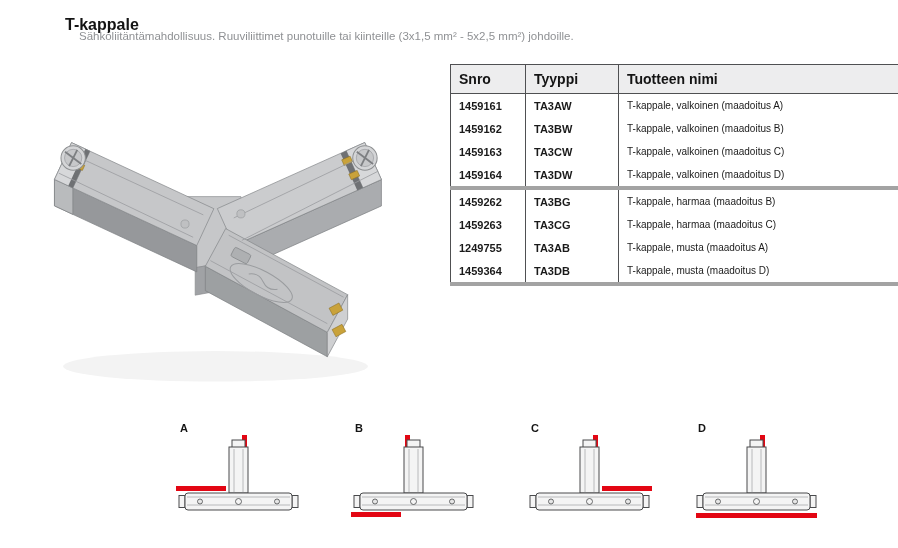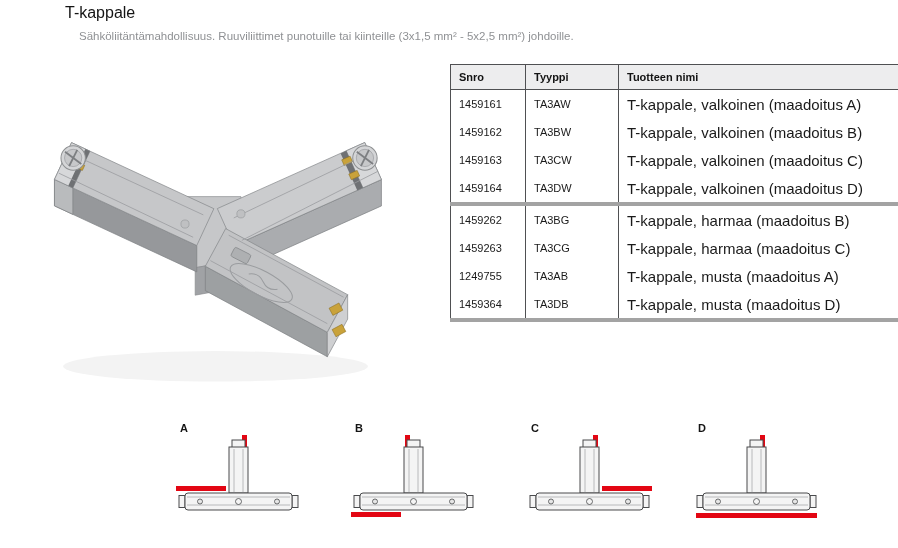--- a/index.html
+++ b/index.html
@@ -1,33 +1,33 @@
 <!DOCTYPE html>
 <html style="--accent-red: #e30613; --body-gray: #c6c7c9;"><head>
 <meta charset="utf-8">
 <style>
   *{margin:0;padding:0;box-sizing:border-box}
   html,body{background:#fff}
   body{
     width:898px;height:548px;position:relative;overflow:hidden;
     font-family:"Liberation Sans",sans-serif;color:#1a1a1a;
   }
-  .title{position:absolute;left:65px;top:4px;font-size:16px;font-weight:normal;color:#141414}
+  .title{position:absolute;left:65px;top:16px;font-size:16px;font-weight:bold;color:#141414}
   .subtitle{position:absolute;left:79px;top:30px;font-size:11.5px;color:#8f9194}
 
   .photo{position:absolute;left:28px;top:100px;width:375px;height:305px}
 
   .tbl-wrap{position:absolute;left:450px;top:64px;width:448px}
   table{border-collapse:collapse;width:100%}
   th,td{border-left:1px solid #4f5052;text-align:left;vertical-align:middle}
   th{background:#ededee;border-top:1px solid #4f5052;border-bottom:1px solid #4f5052;
-     font-size:11px;padding:6px 8px;color:#141414}
+     font-size:14px;padding:6px 8px;color:#141414}
   td{padding:5.5px 8px;font-size:11px}
-  td.c-snro,td.c-tyyppi{font-weight:normal}
-  td.c-nimi{font-size:15px}
+  td.c-snro,td.c-tyyppi{font-weight:bold}
+  td.c-nimi{font-size:10px}
   tr.group-end td{border-bottom:4px solid #a3a3a3}
 
   .diagram{position:absolute;top:422px;width:128px}
   .d-a{left:176px}.d-b{left:351px}.d-c{left:527px}.d-d{left:694px}
   .diagram-label{font-size:11px;font-weight:bold;margin:0 0 1px 4px;color:#141414}
   .mark{fill:var(--accent-red,#e30613)}
   .ln{stroke:#4a4b4d;stroke-width:1;fill:#f4f4f4}
   .ln2{stroke:#9b9da0;stroke-width:.8;fill:none}
 </style>
 </head>

